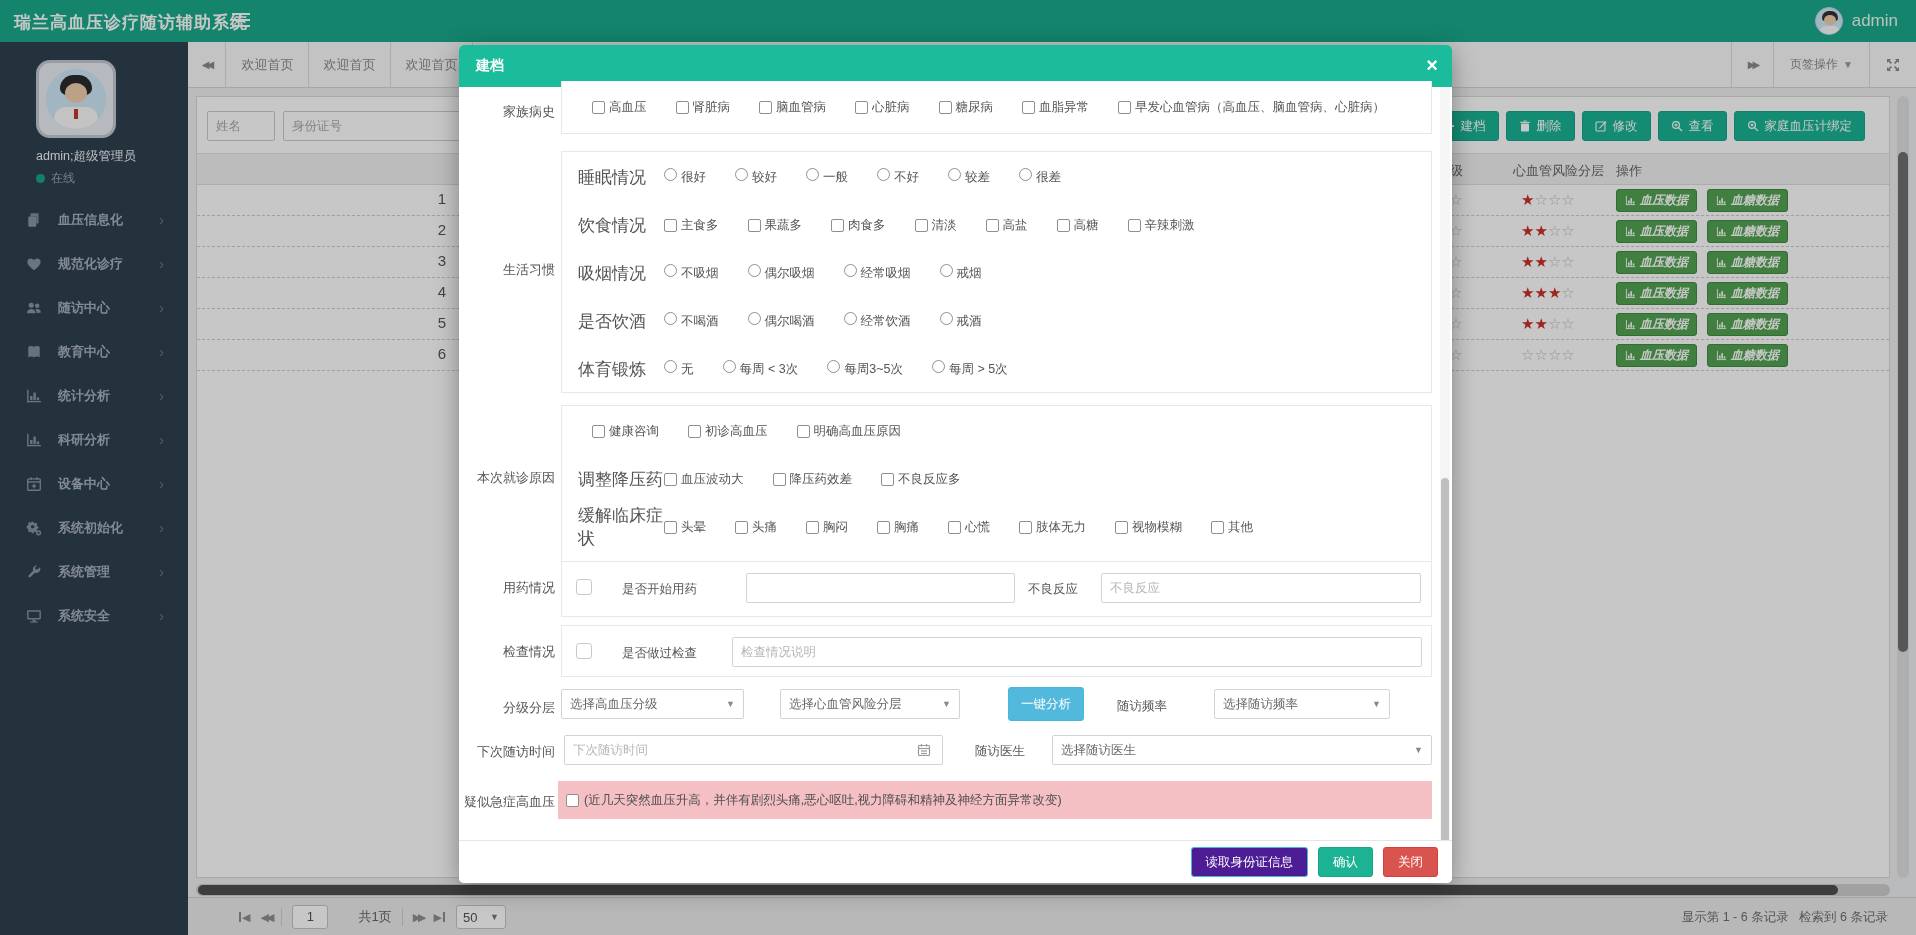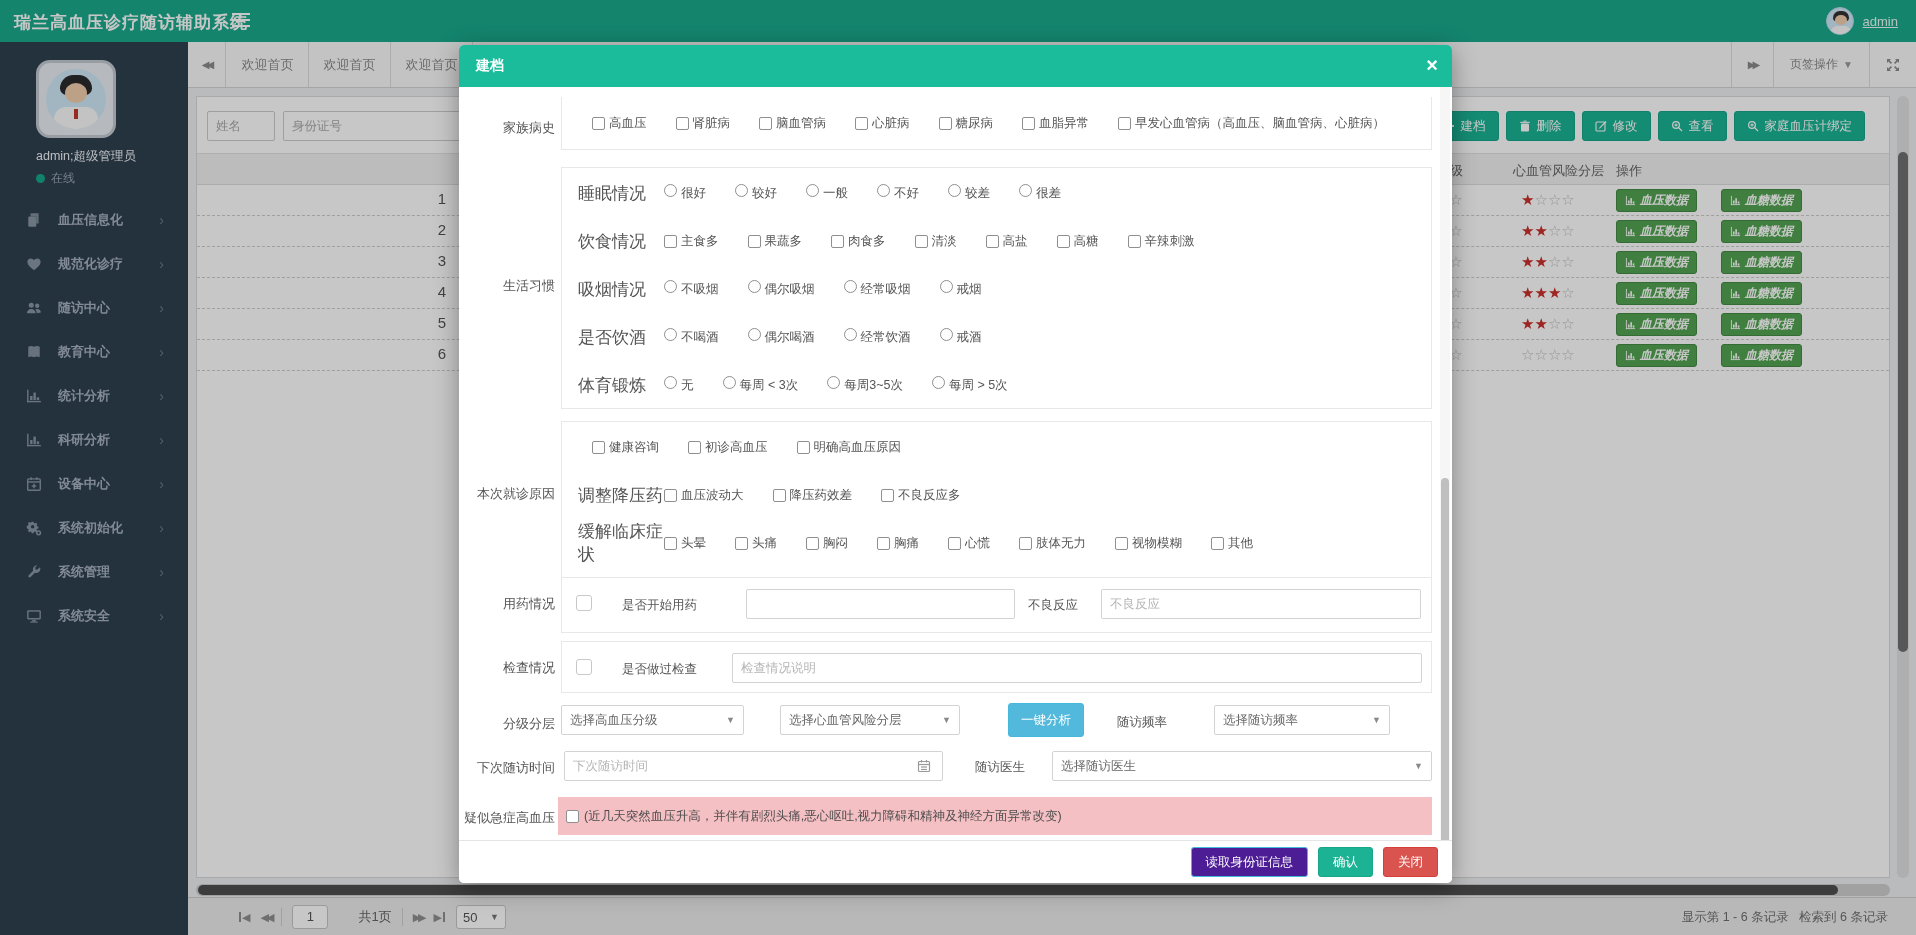--- a/index.html
+++ b/index.html
@@ -10,21 +10,21 @@
   
   .topbar { position:absolute; left:0; top:0; width:1916px; height:42px; background:#1aa98c; z-index:10; }
   .topbar .title { position:absolute; left:14px; top:11px; color:#fff; font-size:17px; font-weight:bold; letter-spacing:1px; }
   .burger { position:absolute; left:232px; top:13px; width:18px; height:16px; cursor:pointer; }
   .burger i { display:block; height:2px; background:#fff; margin-bottom:4px; }
   .topbar-user { position:absolute; right:18px; top:7px; display:flex; align-items:center; gap:9px; }
   .mini-avatar { width:28px; height:28px; border-radius:50%; background:#cfe9f7; position:relative; overflow:hidden; border:1px solid #b9d9ea; }
   .mini-avatar .hair { position:absolute; left:6px; top:3px; width:16px; height:10px; border-radius:8px 8px 4px 4px; background:#333; }
   .mini-avatar .face { position:absolute; left:8px; top:7px; width:12px; height:10px; border-radius:50%; background:#f2cfae; }
   .mini-avatar .coat { position:absolute; left:4px; top:18px; width:20px; height:12px; border-radius:6px 6px 0 0; background:#fafafa; }
-  .topbar-user .uname { color:#eafaf5; font-size:13px;text-decoration:underline; }
+  .topbar-user .uname { color:#eafaf5; font-size:17px; }
 
   
   .sidebar { position:absolute; left:0; top:42px; width:188px; height:893px; background:#2f4050; z-index:9; }
   .profile-card { position:absolute; left:36px; top:18px; width:80px; height:78px; border-radius:14px; background:#e9eef2; border:3px solid #c3cad3; display:flex; align-items:center; justify-content:center; }
   .big-avatar { width:60px; height:60px; border-radius:50%; background:#cfe9f7; position:relative; overflow:hidden; }
   .big-avatar .hair { position:absolute; left:14px; top:6px; width:32px; height:20px; border-radius:16px 16px 8px 8px; background:#2b2b2b; }
   .big-avatar .face { position:absolute; left:19px; top:14px; width:22px; height:20px; border-radius:50%; background:#f2cfae; }
   .big-avatar .coat { position:absolute; left:8px; top:38px; width:44px; height:24px; border-radius:12px 12px 0 0; background:#fafafa; }
   .big-avatar .tie { position:absolute; left:28px; top:40px; width:4px; height:10px; background:#c0392b; }
   .profile-name { position:absolute; left:36px; top:106px; color:#eef1f4; font-size:12.5px; }
@@ -63,21 +63,21 @@
   .thead .hc { position:absolute; top:8px; font-size:13px; color:#666; }
   .rows { position:absolute; left:0; top:88px; width:100%; }
   .trow { position:relative; width:100%; height:31px; border-bottom:1px dashed #ccc; }
   .trow .cell { position:absolute; top:5px; font-size:15px; color:#555; }
   .c-num   { left:225px; width:40px; text-align:center; }
   .c-name  { left:255px; width:110px; text-align:center; }
   .c-gender{ left:385px; width:50px; text-align:center; font-size:14px !important; }
   .c-age   { left:450px; width:50px; text-align:center; font-size:14px !important; }
   .c-grade { left:1212px; width:80px; }
   .c-risk  { left:1324px; width:80px; }
-  .c-ops   { left:1419px; top:4px !important; display:flex; gap:24px; }
+  .c-ops   { left:1419px; top:4px !important; display:flex; gap:10px; }
   .star { font-size:15px; line-height:20px; }
   .star.on { color:#c9302c; } .star.off { color:#c3c3c3; }
   .rbtn { height:23px; background:#52a352; border:1px solid #458a45; border-radius:3px; color:#fff; font-size:12px; font-style:italic; font-weight:bold; display:flex; align-items:center; padding:0 8px; gap:4px; cursor:pointer; }
   .rbtn svg { width:11px; height:11px; display:block; font-style:normal; }
 
   
   .hscroll-track { position:absolute; left:196px; top:884px; width:1694px; height:12px; background:#cfcfcf; border-radius:6px; z-index:4; }
   .hscroll-thumb { position:absolute; left:2px; top:1px; width:1640px; height:10px; background:#4f4f4f; border-radius:5px; cursor:pointer; }
   .vscroll-track { position:absolute; left:1897px; top:96px; width:12px; height:782px; background:#e0e0e0; border-radius:6px; z-index:4; }
   .vscroll-thumb { position:absolute; left:1px; top:56px; width:10px; height:500px; background:#707070; border-radius:5px; cursor:pointer; }
@@ -94,21 +94,21 @@
   .pg-size { width:50px; height:24px; background:#fff; border:1px solid #c6c6c6; border-radius:3px; display:flex; align-items:center; justify-content:space-between; padding:0 6px; font-size:13px; color:#555; cursor:pointer; }
   .pg-size .caret { font-size:9px; color:#777; }
   .pg-summary { position:absolute; right:28px; top:11px; font-size:12.5px; color:#6f6f6f; }
 
   
   .backdrop { position:absolute; inset:0; background:rgba(0,0,0,0.22); z-index:40; }
   .modal { position:absolute; left:459px; top:45px; width:993px; height:838px; background:#fff; border-radius:5px; box-shadow:0 5px 25px rgba(0,0,0,0.35); z-index:60; }
   .modal-header { position:absolute; left:0; top:0; width:100%; height:42px; background:#1abc9c; border-radius:5px 5px 0 0; }
   .modal-title { position:absolute; left:17px; top:12px; color:#fff; font-size:14px; font-weight:bold; }
   .modal-close { position:absolute; right:14px; top:8px; color:#fff; font-size:20px; font-weight:bold; cursor:pointer; line-height:24px; }
-  .modal-body { position:absolute; left:0; top:52px; width:100%; height:753px; overflow:hidden; }
+  .modal-body { position:absolute; left:0; top:36px; width:100%; height:753px; overflow:hidden; }
   .sec-label { position:absolute; left:0; width:96px; text-align:right; font-size:13px; color:#555; }
   .gbox { position:absolute; left:102px; width:871px; border:1px solid #e8e8e8; background:#fff; }
   .opt-row { display:flex; align-items:center; height:48px; padding-left:16px; }
   .opt-row.indent { padding-left:30px; }
   .inner-label { width:86px; flex:0 0 86px; font-size:17px; color:#555; }
   .opt-item { display:flex; align-items:center; margin-right:29px; cursor:pointer; }
   .cb { width:13px; height:13px; border:1px solid #8f8f8f; border-radius:2px; background:#fff; flex:0 0 13px; }
   .rd { width:13px; height:13px; border:1px solid #8f8f8f; border-radius:50%; background:#fff; flex:0 0 13px; margin-top:-6px; }
   .opt-label { margin-left:4px; font-size:12.5px; color:#555; white-space:nowrap; }
   .bigcb { width:16px; height:16px; border:1px solid #c9c9c9; border-radius:3px; background:#fff; cursor:pointer; }

